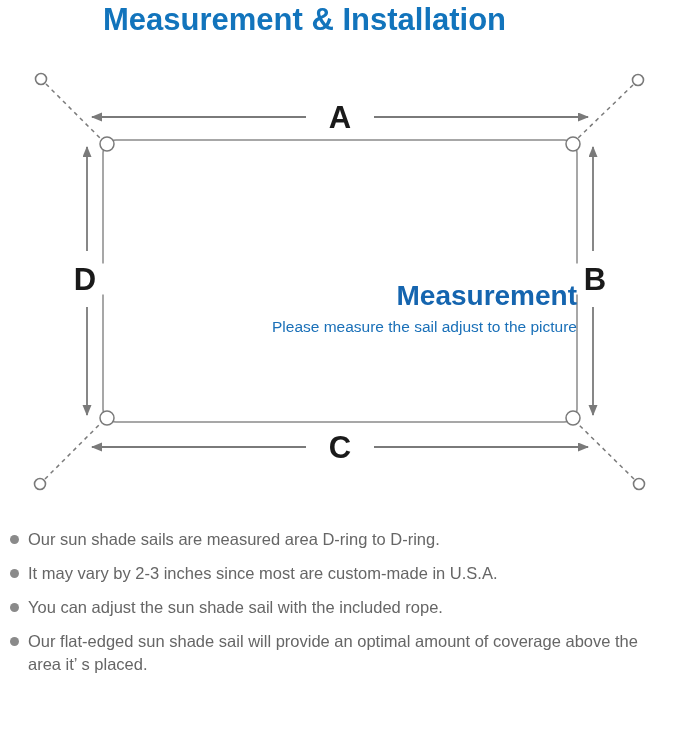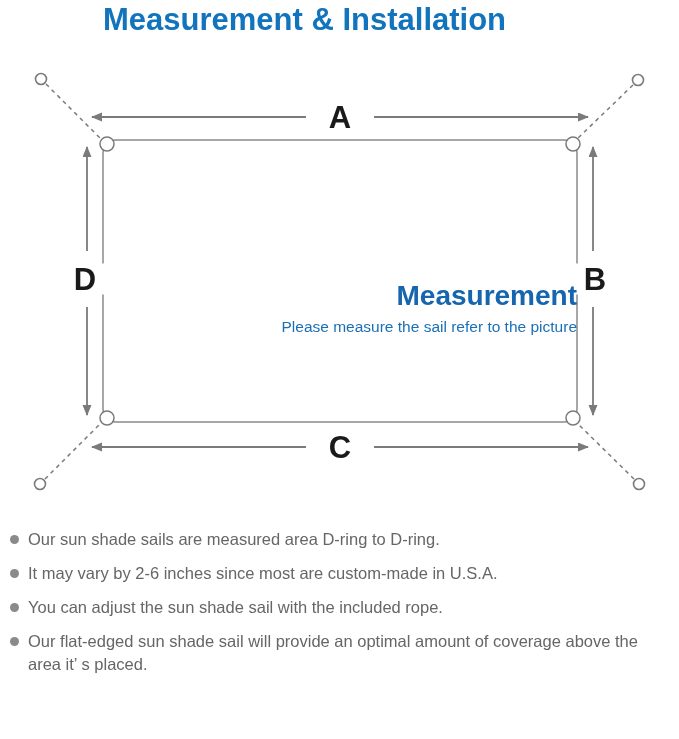--- a/index.html
+++ b/index.html
@@ -100,32 +100,32 @@
       <line x1="593" y1="307" x2="593" y2="415" stroke="#7a7a7a" stroke-width="1.8" marker-end="url(#arrow)"></line>
     </svg>
 
     <div class="dim-label" style="left:340px;top:117px;">A</div>
     <div class="dim-label" style="left:595px;top:279px;">B</div>
     <div class="dim-label" style="left:340px;top:447px;">C</div>
     <div class="dim-label" style="left:85px;top:279px;">D</div>
 
     <div class="center-text">
       <div class="center-title">Measurement</div>
-      <div class="center-subtitle">Please measure the sail refer to the picture</div>
+      <div class="center-subtitle">Please measure the sail adjust to the picture</div>
     </div>
   </div>
 
   <ul class="notes">
     <li class="note-item">
       <span class="bullet-dot"></span>
       <span>Our sun shade sails are measured area D-ring to D-ring.</span>
     </li>
     <li class="note-item">
       <span class="bullet-dot"></span>
-      <span>It may vary by 2-6 inches since most are custom-made in U.S.A.</span>
+      <span>It may vary by 2-3 inches since most are custom-made in U.S.A.</span>
     </li>
     <li class="note-item">
       <span class="bullet-dot"></span>
       <span>You can adjust the sun shade sail with the included rope.</span>
     </li>
     <li class="note-item">
       <span class="bullet-dot"></span>
       <span>Our flat-edged sun shade sail will provide an optimal amount of coverage above the area it’ s placed.</span>
     </li>
   </ul>

